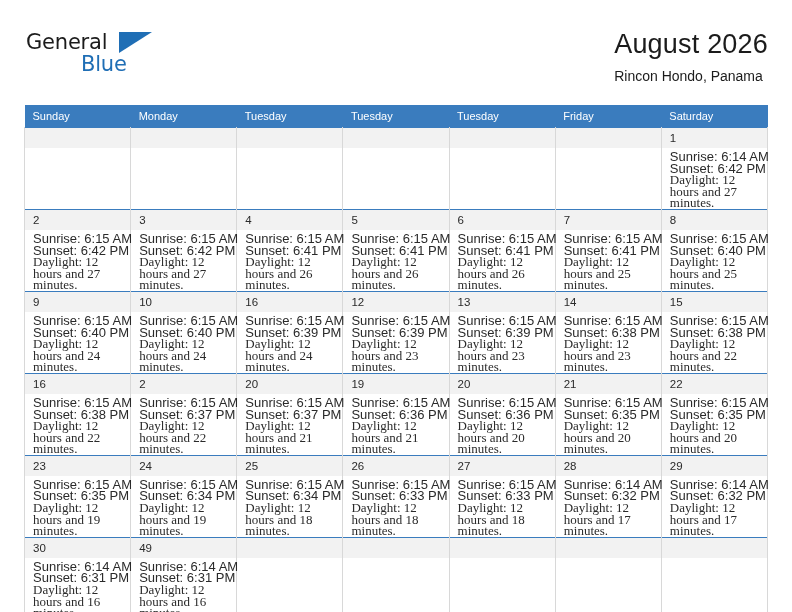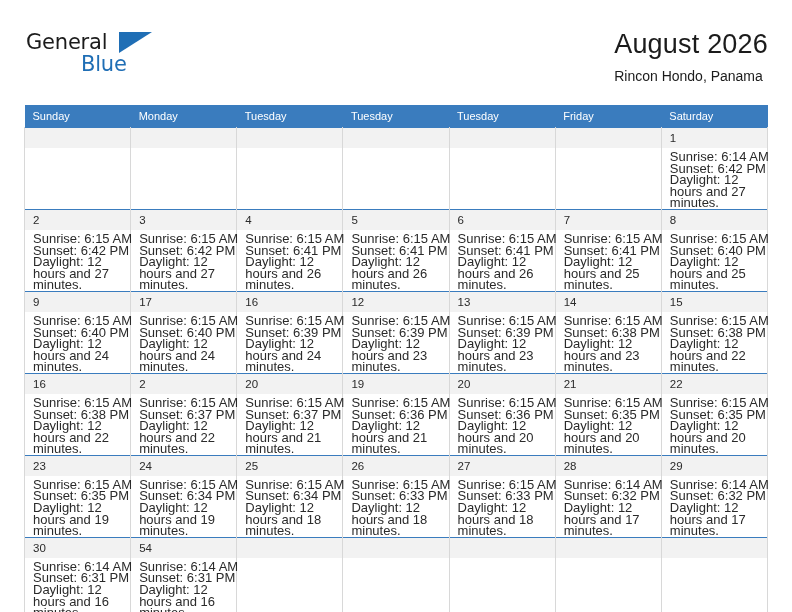--- a/index.html
+++ b/index.html
@@ -143,20 +143,21 @@
     padding: 3px 6px 0 8px;
     font-size: 13px;
     line-height: 11.6px;
     color: #2a2a2a;
   }
   .details div {
     white-space: nowrap;
   }
   .details .daylight {
     white-space: normal;
+    font-family: Liberation Serif, serif;
   }
 </style>
 </head>
 <body>
 
 <div class="page">
 
   <div class="header">
 
     <div class="logo">
@@ -274,21 +275,21 @@
         <tr class="week-row">
           <td>
             <span class="daynum">9</span>
             <div class="details">
               <div>Sunrise: 6:15 AM</div>
               <div>Sunset: 6:40 PM</div>
               <div class="daylight">Daylight: 12 hours and 24 minutes.</div>
             </div>
           </td>
           <td>
-            <span class="daynum">17</span>
+            <span class="daynum">10</span>
             <div class="details">
               <div>Sunrise: 6:15 AM</div>
               <div>Sunset: 6:40 PM</div>
               <div class="daylight">Daylight: 12 hours and 24 minutes.</div>
             </div>
           </td>
           <td>
             <span class="daynum">16</span>
             <div class="details">
               <div>Sunrise: 6:15 AM</div>
@@ -448,21 +449,21 @@
         <tr class="week-row">
           <td>
             <span class="daynum">30</span>
             <div class="details">
               <div>Sunrise: 6:14 AM</div>
               <div>Sunset: 6:31 PM</div>
               <div class="daylight">Daylight: 12 hours and 16 minutes.</div>
             </div>
           </td>
           <td>
-            <span class="daynum">54</span>
+            <span class="daynum">49</span>
             <div class="details">
               <div>Sunrise: 6:14 AM</div>
               <div>Sunset: 6:31 PM</div>
               <div class="daylight">Daylight: 12 hours and 16 minutes.</div>
             </div>
           </td>
           <td class="empty">
             <span class="daynum blank"></span>
           </td>
           <td class="empty">

